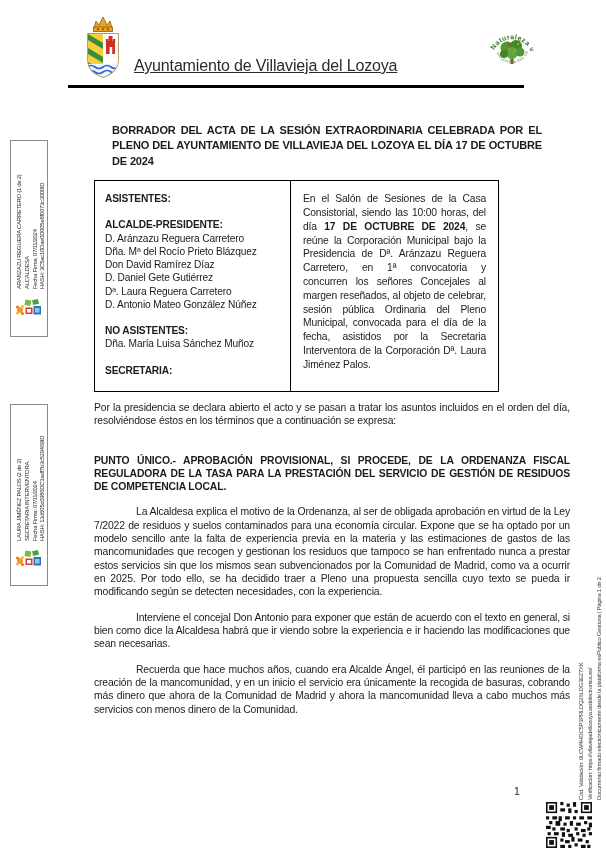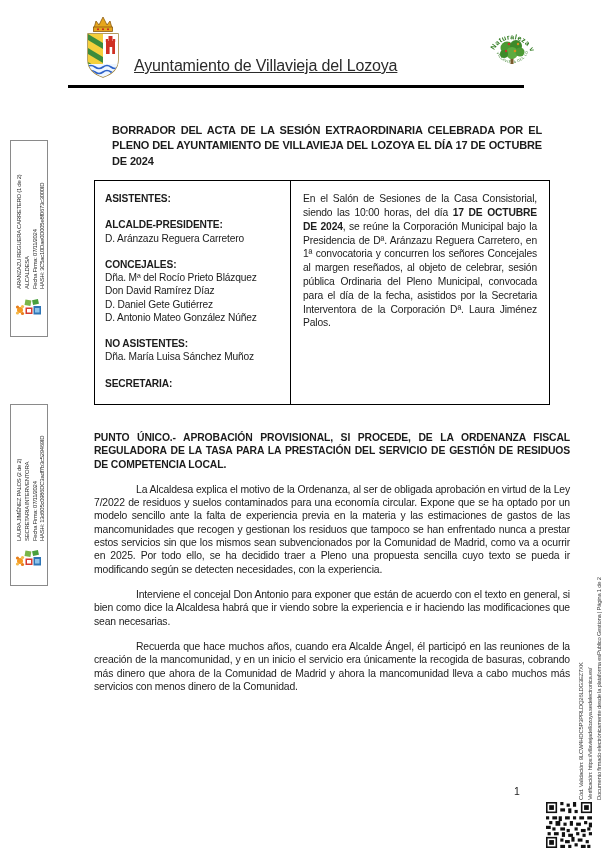--- a/index.html
+++ b/index.html
@@ -14,21 +14,21 @@
   .coat-of-arms { position:absolute; left:84px; top:14px; }
   .org-name { position:absolute; left:134px; top:57px; font-size:16px; color:#2b2b2b;text-decoration:underline; }
   .green-stamp { position:absolute; left:484px; top:22px; }
   .header-rule { position:absolute; left:68px; top:85px; width:456px; height:3px; background:#000; }
   
   .content {
     position:absolute; left:94px; top:112px; width:476px;
     font-size:10.4px; line-height:1.28; text-align:justify;margin-top:11px;
   }
   .doc-title { font-weight:bold; font-size:11px; line-height:1.4; margin:0 28px 0 18px; }
-  .attendees { display:flex; width:456px; border:1.3px solid #000; margin-top:11px; }
+  .attendees { display:flex; width:405px; border:1.3px solid #000; margin-top:11px; }
   .cell-left { width:196px; border-right:1.3px solid #000; padding:11px 6px 14px 10px; font-size:10.2px; text-align:left; line-height:1.3; }
   .cell-right { flex:1; padding:11px 12px 14px 12px; font-size:10.3px; line-height:1.34; text-align:justify; }
   .group-label { font-weight:bold; }
   .mt { margin-top:13px; }
   .para { margin-top:12px; }
   .opening { margin-top:9px; }
   .indent { text-indent:42px; }
   .punto { font-weight:bold; margin-top:26px; }
   .underline { }
   .bold { font-weight:bold; }
@@ -119,34 +119,35 @@
 
   <div class="content">
 
     <div class="doc-title">BORRADOR DEL ACTA DE LA SESIÓN EXTRAORDINARIA CELEBRADA POR EL PLENO DEL AYUNTAMIENTO DE VILLAVIEJA DEL LOZOYA EL DÍA 17 DE OCTUBRE DE 2024</div>
 
     <div class="attendees">
       <div class="cell-left">
         <div class="group-label">ASISTENTES:</div>
         <div class="group-label mt">ALCALDE-PRESIDENTE:</div>
         <div>D. Aránzazu Reguera Carretero</div>
-        <div class="group-label mt">CONCEJALES:</div>
         <div>Dña. Mª del Rocío Prieto Blázquez</div>
         <div>Don David Ramírez Díaz</div>
         <div>D. Daniel Gete Gutiérrez</div>
+        <div>Dª. Laura Reguera Carretero</div>
         <div>D. Antonio Mateo González Núñez</div>
         <div class="group-label mt">NO ASISTENTES:</div>
         <div>Dña. María Luisa Sánchez Muñoz</div>
         <div class="group-label mt">SECRETARIA:</div>
       </div>
       <div class="cell-right">
         <span>En el Salón de Sesiones de la Casa Consistorial, siendo las 10:00 horas, del día </span><span class="bold">17 DE OCTUBRE DE 2024</span><span>, se reúne la Corporación Municipal bajo la Presidencia de Dª. Aránzazu Reguera Carretero, en 1ª convocatoria y concurren los señores Concejales al margen reseñados, al objeto de celebrar, sesión pública Ordinaria del Pleno Municipal, convocada para el día de la fecha, asistidos por la Secretaria Interventora de la Corporación Dª. Laura Jiménez Palos.</span>
       </div>
     </div>
 
+    <div class="para opening">Por la presidencia se declara abierto el acto y se pasan a tratar los asuntos incluidos en el orden del día, resolviéndose éstos en los términos que a continuación se expresa:</div>
 
     <div class="punto">
       <span class="underline">PUNTO ÚNICO.-</span><span> APROBACIÓN PROVISIONAL, SI PROCEDE, DE LA ORDENANZA FISCAL REGULADORA DE LA TASA PARA LA PRESTACIÓN DEL SERVICIO DE GESTIÓN DE RESIDUOS DE COMPETENCIA LOCAL.</span>
     </div>
 
     <div class="para indent">La Alcaldesa explica el motivo de la Ordenanza, al ser de obligada aprobación en virtud de la Ley 7/2022 de residuos y suelos contaminados para una economía circular. Expone que se ha optado por un modelo sencillo ante la falta de experiencia previa en la materia y las estimaciones de gastos de las mancomunidades que recogen y gestionan los residuos que tampoco se han enfrentado nunca a prestar estos servicios sin que los mismos sean subvencionados por la Comunidad de Madrid, como va a ocurrir en 2025. Por todo ello, se ha decidido traer a Pleno una propuesta sencilla cuyo texto se pueda ir modificando según se detecten necesidades, con la experiencia.</div>
     <div class="para indent">Interviene el concejal Don Antonio para exponer que están de acuerdo con el texto en general, si bien como dice la Alcaldesa habrá que ir viendo sobre la experiencia e ir haciendo las modificaciones que sean necesarias.</div>
     <div class="para indent">Recuerda que hace muchos años, cuando era Alcalde Ángel, él participó en las reuniones de la creación de la mancomunidad, y en un inicio el servicio era únicamente la recogida de basuras, cobrando más dinero que ahora de la Comunidad de Madrid y ahora la mancomunidad lleva a cabo muchos más servicios con menos dinero de la Comunidad.</div>
   </div>
 

